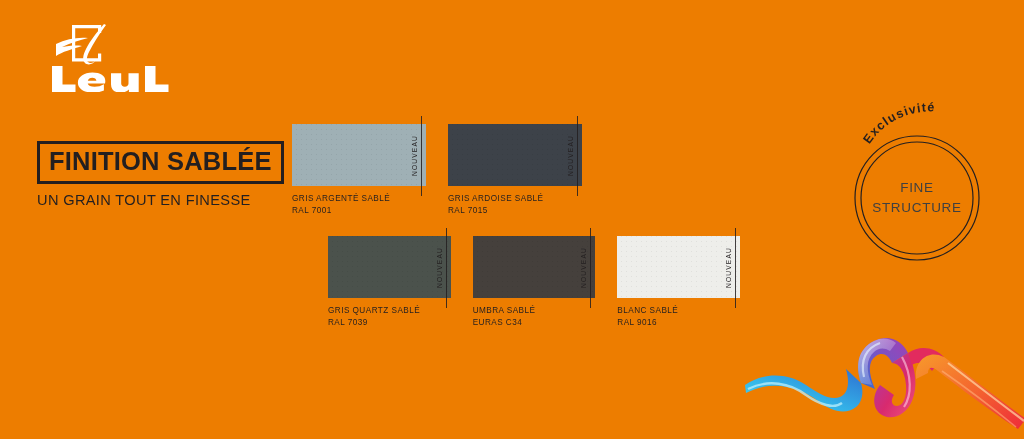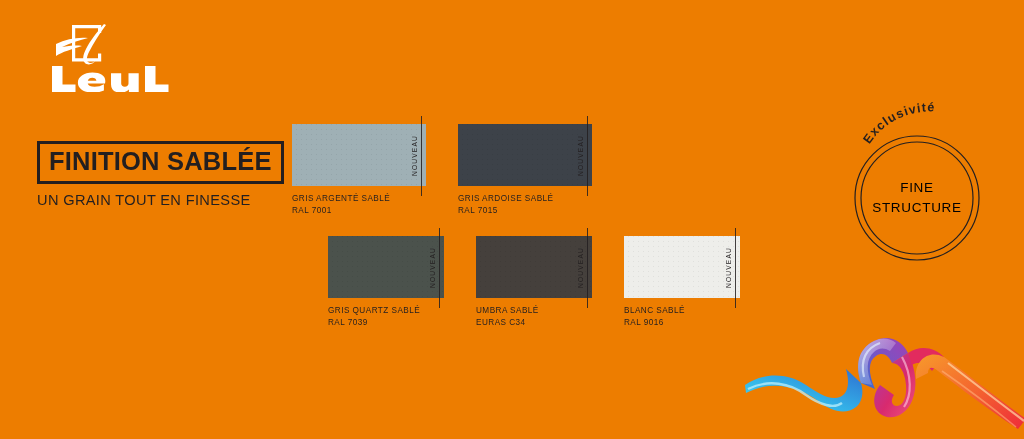--- a/index.html
+++ b/index.html
@@ -54,21 +54,21 @@
 
   
   #swatch-grid {
     position: absolute;
     left: 292px;
     top: 124px;
     width: 470px;
   }
   .swatch-row {
     display: flex;
-    gap: 10px;
+    gap: 0px;
   }
   .swatch-row + .swatch-row { margin-top: 19px; padding-left: 36px; }
 
   .swatch-cell {
     width: 156px;
     position: relative;
     box-sizing: border-box;
     padding-right: 22px;
   }
   .swatch-chip-wrap {
@@ -150,21 +150,21 @@
     left: 0;
     top: 0;
     width: 130px;
     height: 130px;
     display: flex;
     flex-direction: column;
     align-items: center;
     justify-content: center;
     font-size: 13.5px;
     letter-spacing: 0.7px;
-    color: #000000;
+    color: #404040;
     line-height: 1.45;
     text-align: center;
   }
   #badge-exclusivite {
     position: absolute;
     left: -12px;
     top: -32px;
     width: 170px;
     height: 80px;
   }

